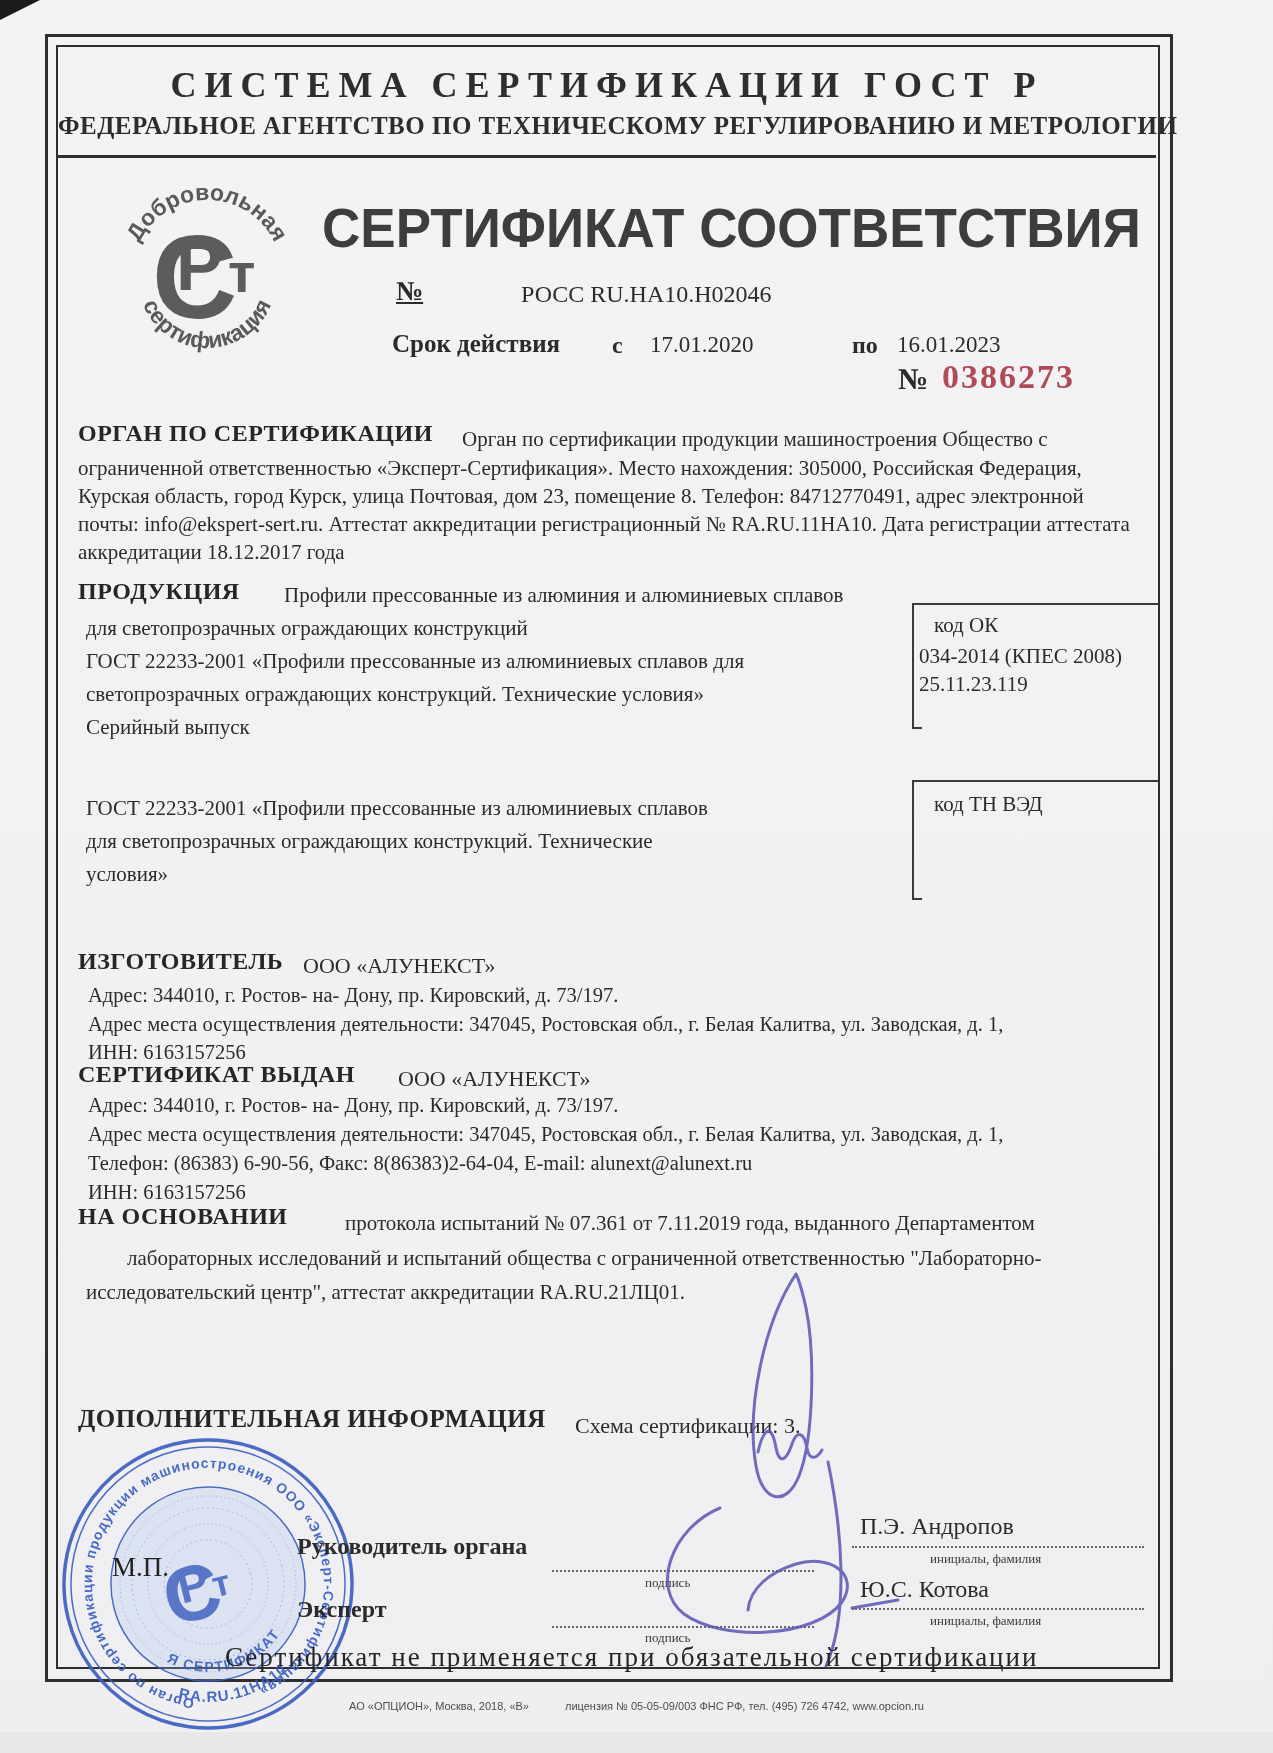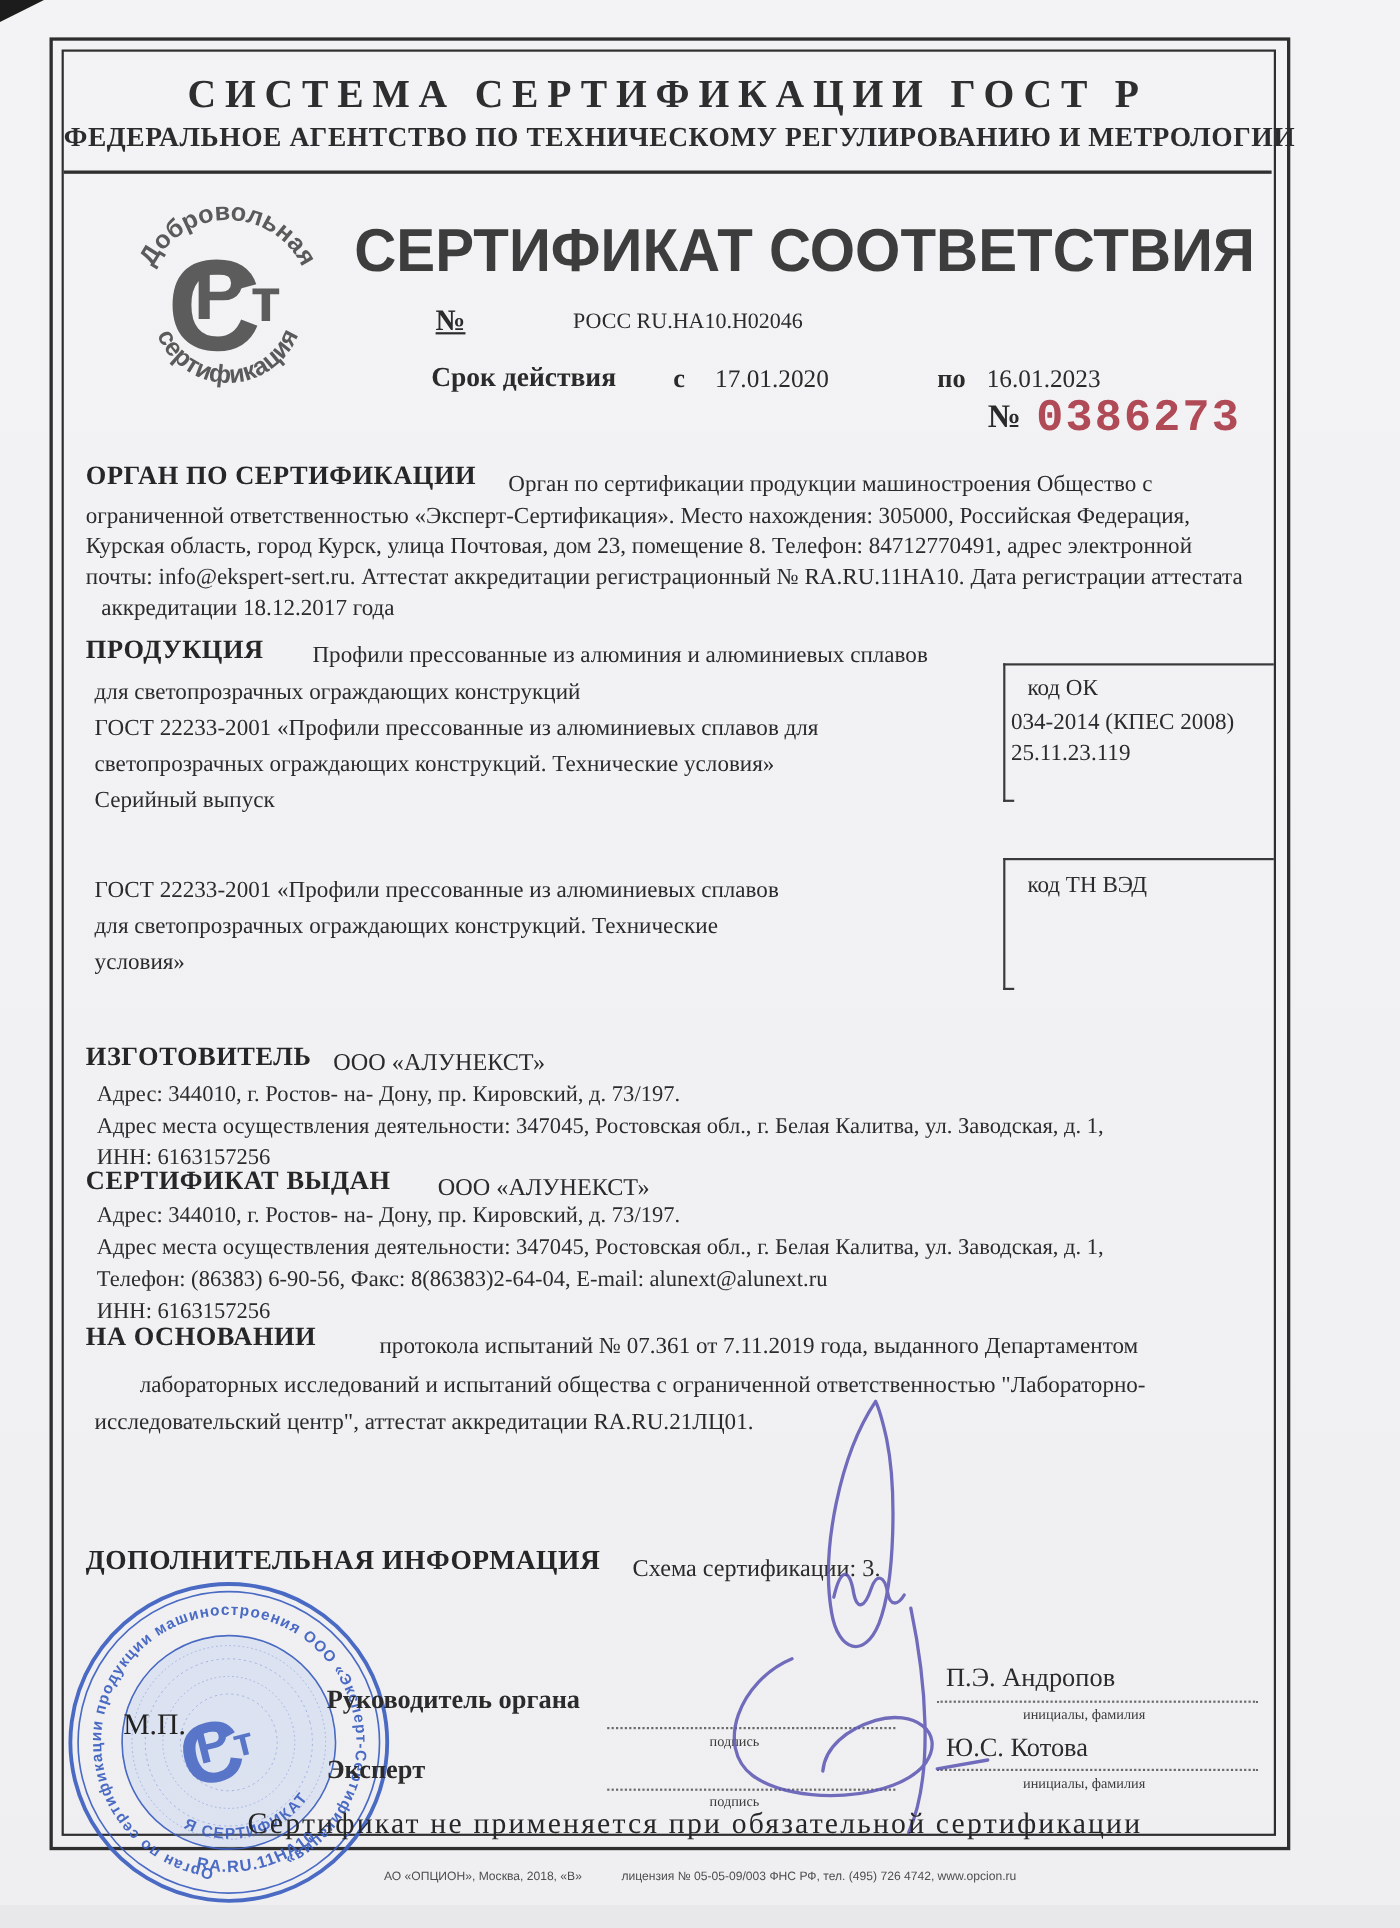--- a/index.html
+++ b/index.html
@@ -7,28 +7,28 @@
   .abs{position:absolute;white-space:nowrap;}
   
   .frame-outer{position:absolute;left:45px;top:34px;width:1122px;height:1642px;border:3px solid #2e2e2e;}
   .frame-inner{position:absolute;left:56px;top:45px;width:1100px;height:1620px;border:2px solid #2e2e2e;}
   .top-rule{position:absolute;left:58px;top:155px;width:1098px;height:3px;background:#2f2f2f;}
   
   .sys-title{left:58px;top:64px;width:1098px;text-align:center;font-size:36px;font-weight:700;letter-spacing:8px;color:#2e2e2e;}
   .agency{left:58px;top:112px;width:1098px;text-align:center;font-size:25px;font-weight:700;letter-spacing:0.5px;color:#2c2c2c;}
   .doc-title{left:322px;top:196px;font-family:"Liberation Sans",sans-serif;font-size:53px;font-weight:700;letter-spacing:0px;color:#3d3d3d;transform:scaleY(1.04);transform-origin:top left;}
   .regnum-label{left:396px;top:276px;font-size:27px;font-weight:700;text-decoration:underline;}
-  .regnum-value{left:521px;top:281px;font-size:20px;}
+  .regnum-value{left:521px;top:281px;font-size:24px;}
   .validity-label{left:392px;top:330px;font-size:25px;font-weight:700;}
   .valid-c{left:612px;top:332px;font-size:24px;font-weight:700;}
   .valid-from{left:650px;top:332px;font-size:23px;}
   .valid-po{left:852px;top:332px;font-size:24px;font-weight:700;}
   .valid-to{left:897px;top:332px;font-size:23px;}
   .blank-no{left:898px;top:362px;font-size:30px;font-weight:700;color:#2a2a2a;}
-  .blank-digits{left:942px;top:358px;font-family:Liberation Mono, monospace;font-size:41px;font-weight:700;letter-spacing:2px;color:#b04a56;text-align:center;}
+  .blank-digits{left:942px;top:358px;font-family:Liberation Serif, serif;font-size:34px;font-weight:700;letter-spacing:2px;color:#b04a56;text-align:center;}
   
   .sec-h{font-size:24px;font-weight:700;letter-spacing:0.5px;color:#262626;}
   .tl{font-size:21px;color:#2b2b2b;}
   .tls{font-size:20.5px;color:#2b2b2b;}
   .code-box{position:absolute;border-top:2px solid #3a3a3a;border-left:2px solid #3a3a3a;}
   .code-box:after{content:"";position:absolute;left:-2px;bottom:0;width:10px;height:2px;background:#3a3a3a;}
   .code-label{position:absolute;left:20px;top:8px;font-size:21px;}
   .code-line{position:absolute;left:5px;font-size:21px;}
   
   .sig-line{position:absolute;border-bottom:2px dotted #6a6a6a;height:0;}
@@ -92,21 +92,21 @@
   <div class="abs valid-po">по</div>
   <div class="abs valid-to">16.01.2023</div>
   <div class="abs blank-no">№</div>
   <div class="abs blank-digits">0386273</div>
 
   <div class="abs tl" style="left:462px;top:427px;">Орган по сертификации продукции машиностроения Общество с</div>
   <div class="abs sec-h" style="left:78px;top:420px;">ОРГАН ПО СЕРТИФИКАЦИИ</div>
   <div class="abs tl" style="left:78px;top:456px;">ограниченной ответственностью «Эксперт-Сертификация». Место нахождения: 305000, Российская Федерация,</div>
   <div class="abs tl" style="left:78px;top:484px;">Курская область, город Курск, улица Почтовая, дом 23, помещение 8. Телефон: 84712770491, адрес электронной</div>
   <div class="abs tl" style="left:78px;top:512px;">почты: info@ekspert-sert.ru. Аттестат аккредитации регистрационный № RA.RU.11НА10. Дата регистрации аттестата</div>
-  <div class="abs tl" style="left:92px;top:540px;">аккредитации 18.12.2017 года</div>
+  <div class="abs tl" style="left:78px;top:540px;">аккредитации 18.12.2017 года</div>
 
   <div class="abs sec-h" style="left:78px;top:578px;">ПРОДУКЦИЯ</div>
   <div class="abs tl" style="left:284px;top:583px;">Профили прессованные из алюминия и алюминиевых сплавов</div>
   <div class="abs tl" style="left:86px;top:616px;">для светопрозрачных ограждающих конструкций</div>
   <div class="abs tl" style="left:86px;top:649px;">ГОСТ 22233-2001 «Профили прессованные из алюминиевых сплавов для</div>
   <div class="abs tl" style="left:86px;top:682px;">светопрозрачных ограждающих конструкций. Технические условия»</div>
   <div class="abs tl" style="left:86px;top:715px;">Серийный выпуск</div>
 
   <div class="code-box" style="left:912px;top:603px;width:244px;height:124px;">
     <div class="code-label">код ОК</div>

